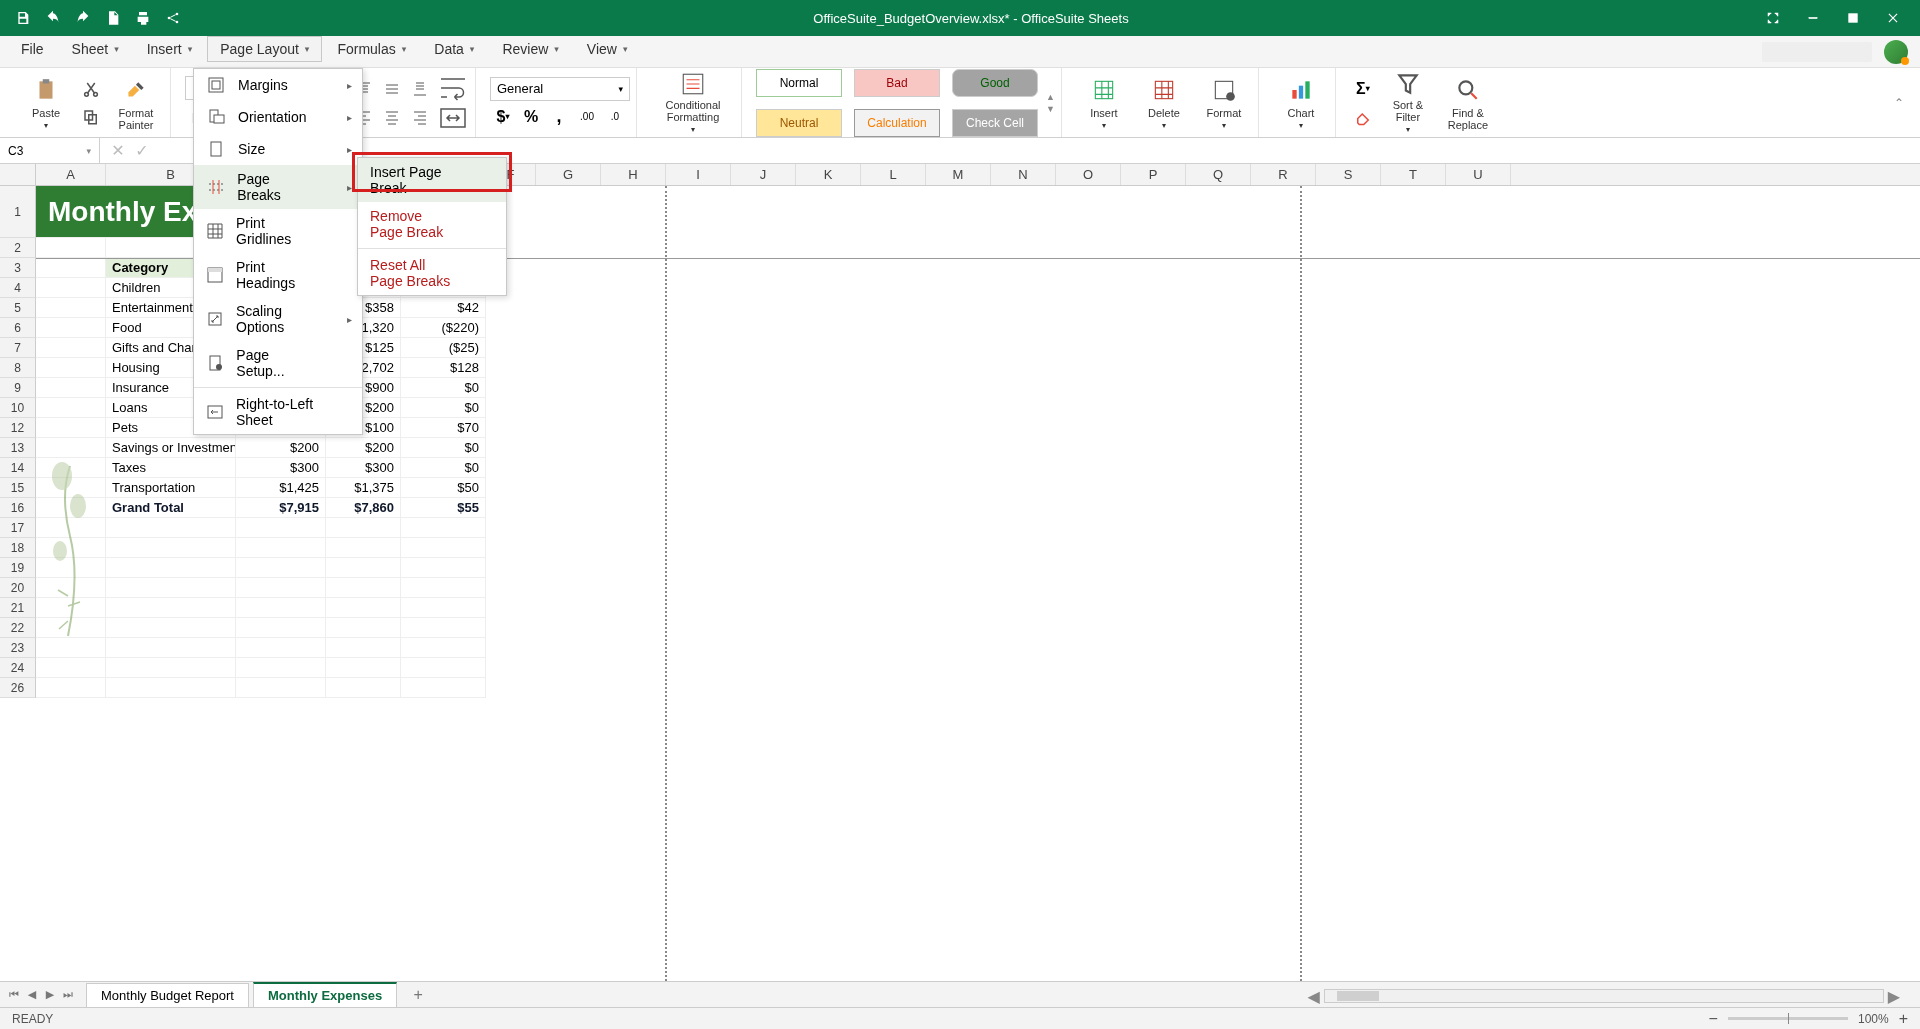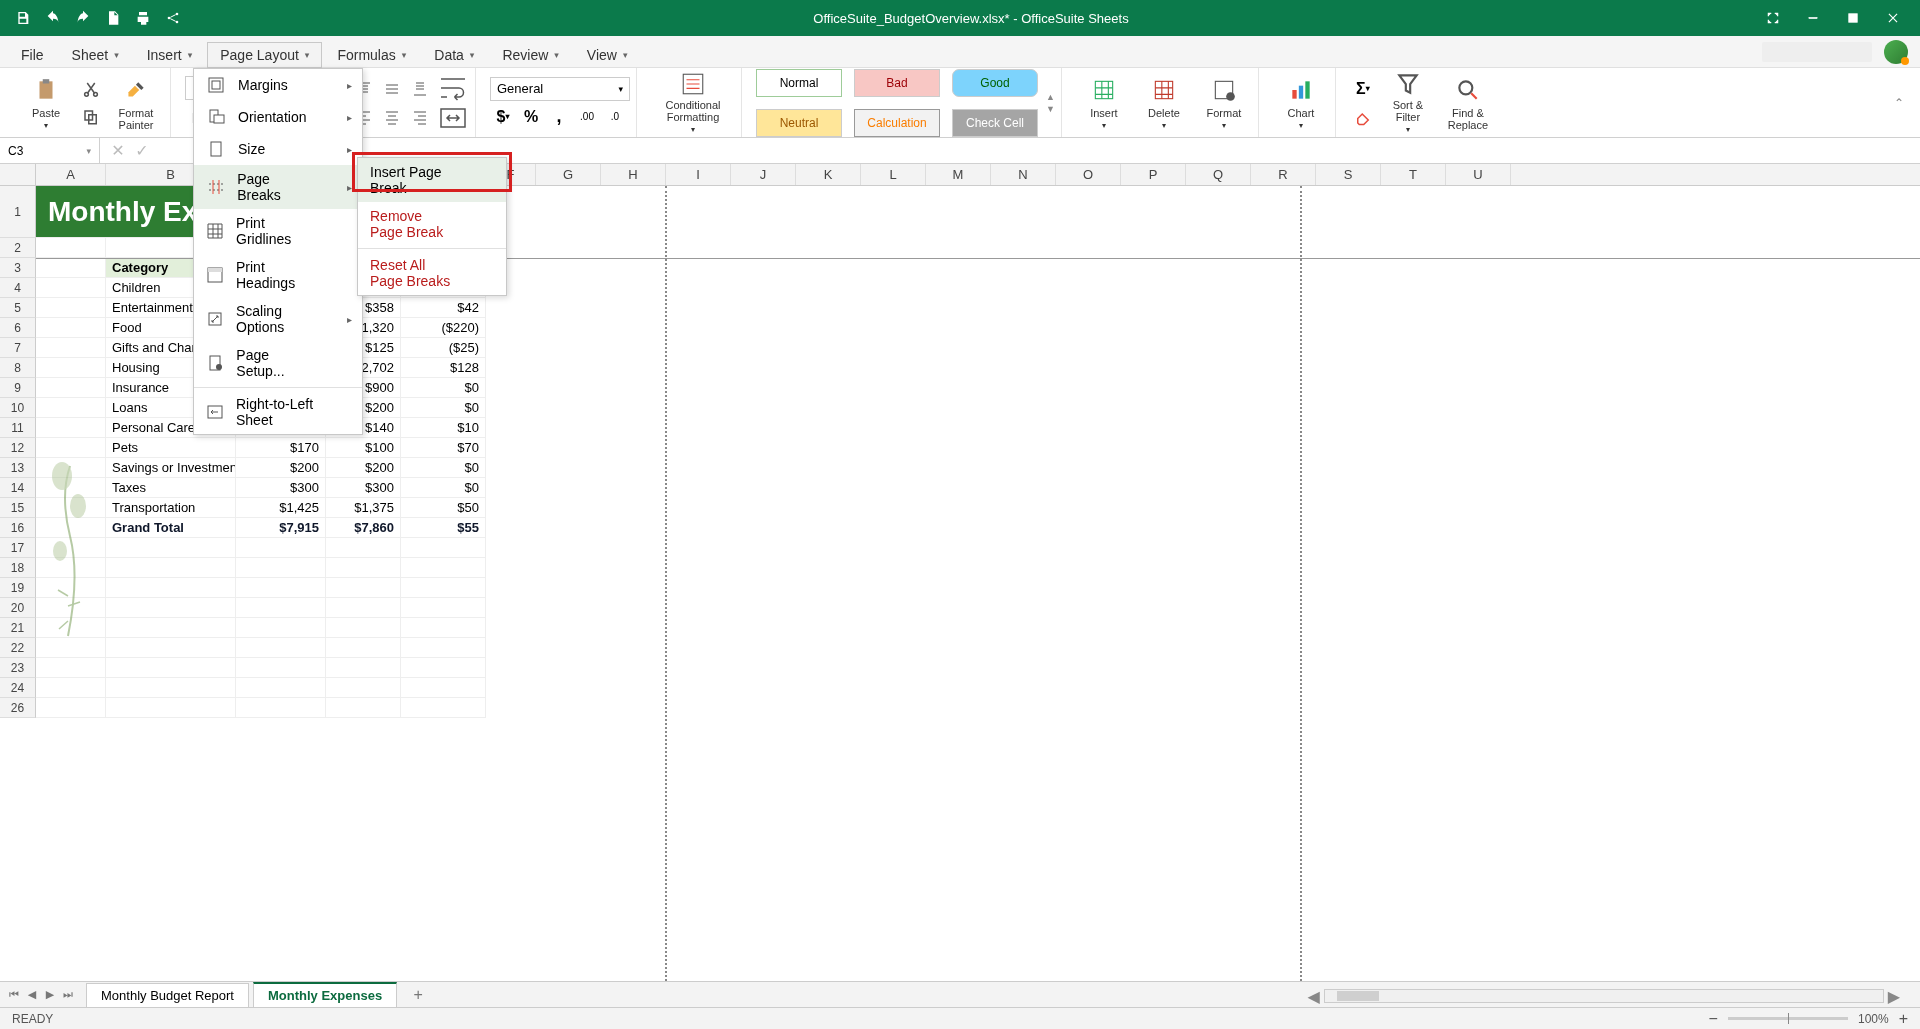--- a/index.html
+++ b/index.html
@@ -15,21 +15,21 @@
 .winctrl .ico { width:34px; height:22px; display:flex; align-items:center; justify-content:center; cursor:pointer; }
 .winctrl svg { width:14px; height:14px; fill:#fff; stroke:#fff; }
 
 
 .subbar { height:32px; background:#f5f5f5; border-bottom:1px solid #e0e0e0; display:flex; align-items:center; justify-content:flex-end; padding:0 12px; gap:12px; }
 .username-pill { width:110px; height:20px; background:#eeeeee; border-radius:2px; }
 .avatar { width:24px; height:24px; border-radius:50%; background:linear-gradient(135deg,#4CAF50,#2E7D32); position:relative; }
 .avatar::after { content:""; position:absolute; width:8px; height:8px; background:#ff9800; border-radius:50%; bottom:-1px; right:-1px; }
 
 
-.menubar { position:absolute; top:36px; left:0; height:32px; display:flex; align-items:flex-end; padding:0 8px; gap:2px; }
+.menubar { position:absolute; top:36px; left:0; height:32px; display:flex; align-items:flex-start; padding:0 8px; gap:2px; }
 .menu-item { display:flex; align-items:center; gap:6px; padding:4px 12px; font-size:14px; color:#333; cursor:pointer; border:1px solid transparent; }
 .menu-item.active { background:#f3f3f3; border:1px solid #c8c8c8; }
 .menu-item .arrow { font-size:9px; color:#666; }
 
 
 .ribbon { position:absolute; top:68px; left:0; right:0; height:70px; border-bottom:1px solid #d0d0d0; background:#fff; display:flex; align-items:center; padding:0 12px; gap:8px; }
 .rgroup { display:flex; gap:4px; align-items:center; height:100%; padding:0 6px; border-right:1px solid #e5e5e5; }
 .vbtn { display:flex; flex-direction:column; align-items:center; justify-content:center; gap:2px; width:56px; height:60px; cursor:pointer; font-size:11px; color:#333; }
 .vbtn .ico { width:30px; height:30px; display:flex; align-items:center; justify-content:center; }
 .vbtn svg { width:26px; height:26px; }
@@ -46,21 +46,21 @@
 .wrap-col { display:flex; flex-direction:column; gap:2px; }
 .wbt { width:32px; height:28px; border:1px solid transparent; display:flex; align-items:center; justify-content:center; cursor:pointer; }
 .num-col { display:flex; flex-direction:column; gap:4px; }
 .num-select { width:140px; height:24px; border:1px solid #ccc; font-size:13px; padding:0 6px; display:flex; align-items:center; justify-content:space-between; }
 .num-btns { display:flex; gap:2px; }
 .nbt { width:26px; height:24px; display:flex; align-items:center; justify-content:center; cursor:pointer; }
 .styles-box { display:grid; grid-template-columns:repeat(3,86px); grid-template-rows:repeat(2,28px); gap:12px; }
 .style-chip { border:1px solid #ccc; display:flex; align-items:center; justify-content:center; font-size:12px; cursor:pointer; }
 .sc-normal { background:#fff; border:1px solid #9ecc99; }
 .sc-bad { background:#f8c7c4; color:#9c0006; }
-.sc-good { background:#7dd3fc; color:#006100;border-radius:7px; }
+.sc-good { background:#a3a3a3; color:#006100;border-radius:7px; }
 .sc-neutral { background:#ffe699; color:#9c5700; }
 .sc-calc { background:#f2f2f2; color:#fa7d00; border:1px solid #999; }
 .sc-check { background:#a5a5a5; color:#fff; }
 .chevron-ribbon { position:absolute; right:16px; top:50%; transform:translateY(-50%); cursor:pointer; color:#888; font-size:12px; }
 
 
 .fxbar { position:absolute; top:138px; left:0; right:0; height:26px; border-bottom:1px solid #d0d0d0; display:flex; align-items:center; }
 .namebox { width:100px; height:100%; border-right:1px solid #d0d0d0; display:flex; align-items:center; padding:0 8px; font-size:12px; justify-content:space-between; }
 .fx-btns { display:flex; gap:4px; padding:0 8px; }
 .fx-btn { width:20px; height:20px; display:flex; align-items:center; justify-content:center; cursor:pointer; color:#bbb; }
@@ -562,28 +562,20 @@
       </div>
       <div class="row">
         <div class="rh">10</div>
    <div class="cell" style="width:70px;"></div>
    <div class="cell" style="width:130px;">Loans</div>
    <div class="cell num" style="width:90px;">$200</div>
    <div class="cell num" style="width:75px;">$200</div>
    <div class="cell num" style="width:85px;">$0</div>
       </div>
       <div class="row">
-        <div class="rh">11</div>
-   <div class="cell" style="width:70px;"></div>
-   <div class="cell" style="width:130px;">Personal Care</div>
-   <div class="cell num" style="width:90px;">$150</div>
-   <div class="cell num" style="width:75px;">$140</div>
-   <div class="cell num" style="width:85px;">$10</div>
-      </div>
-      <div class="row">
         <div class="rh">12</div>
    <div class="cell" style="width:70px;"></div>
    <div class="cell" style="width:130px;">Pets</div>
    <div class="cell num" style="width:90px;">$170</div>
    <div class="cell num" style="width:75px;">$100</div>
    <div class="cell num" style="width:85px;">$70</div>
       </div>
       <div class="row">
         <div class="rh">13</div>
    <div class="cell" style="width:70px;"></div>

